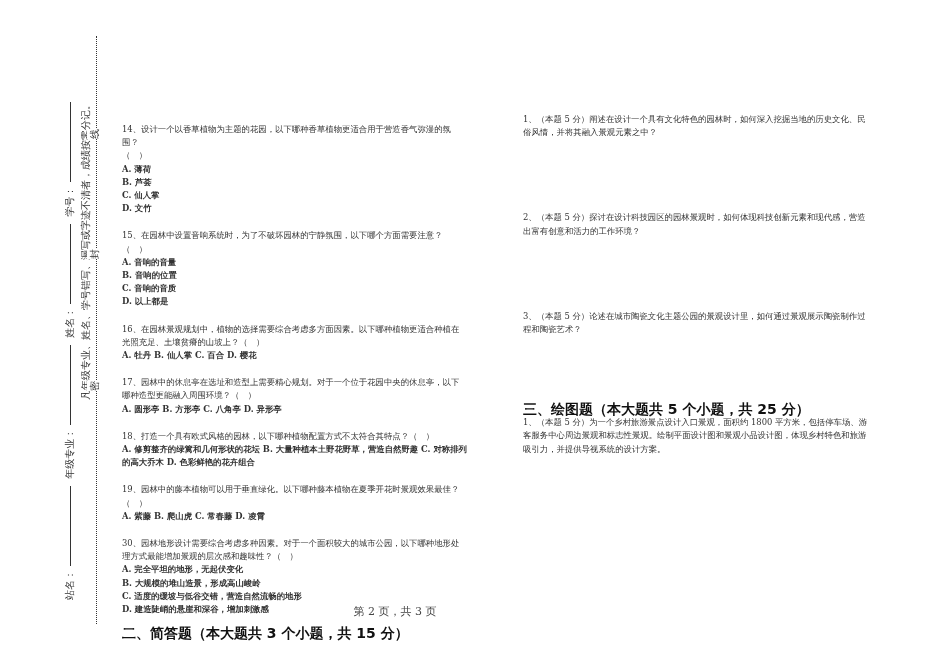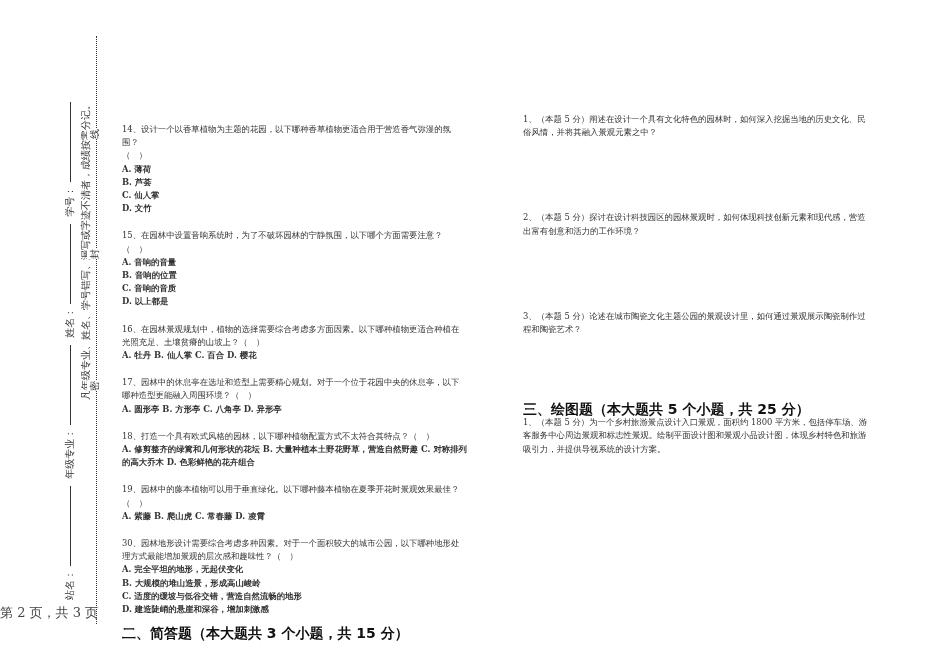--- a/index.html
+++ b/index.html
@@ -18,22 +18,22 @@
 
   
   .col { position: absolute; top: 104px; font-size: 8.4px; line-height: 13.2px; color: #333; margin-top: 19px; }
   .col-left { left: 122px; width: 345px; }
   .col-right { left: 523px; width: 345px; top: 94px; }
   .q { margin: 0; }
   .opt { margin: 0; font-weight: bold; }
   .blank { margin: 0; }
   .section-title { font-family: "DejaVu Sans", "Liberation Sans", sans-serif; font-weight: bold;
                    font-size: 14px; line-height: 14px; color: #111; margin: 0; }
-  .footer { position: absolute; left: 0; width: 790px; top: 604px; 
-            font-size: 13px; color: #444; }
+  .footer { position: absolute; left: 0; width: 790px; top: 604px; text-align: center;
+            font-size: 11px; color: #444; }
 </style>
 </head>
 <body>
 
 <div class="strip">
 
   <div class="rot" style="left:64px; top:600px;">
     <span>站名：</span><span class="field-line" style="width:80px;"></span>
     <span>年级专业：</span><span class="field-line" style="width:80px;"></span>
     <span>姓名：</span><span class="field-line" style="width:80px;"></span>

